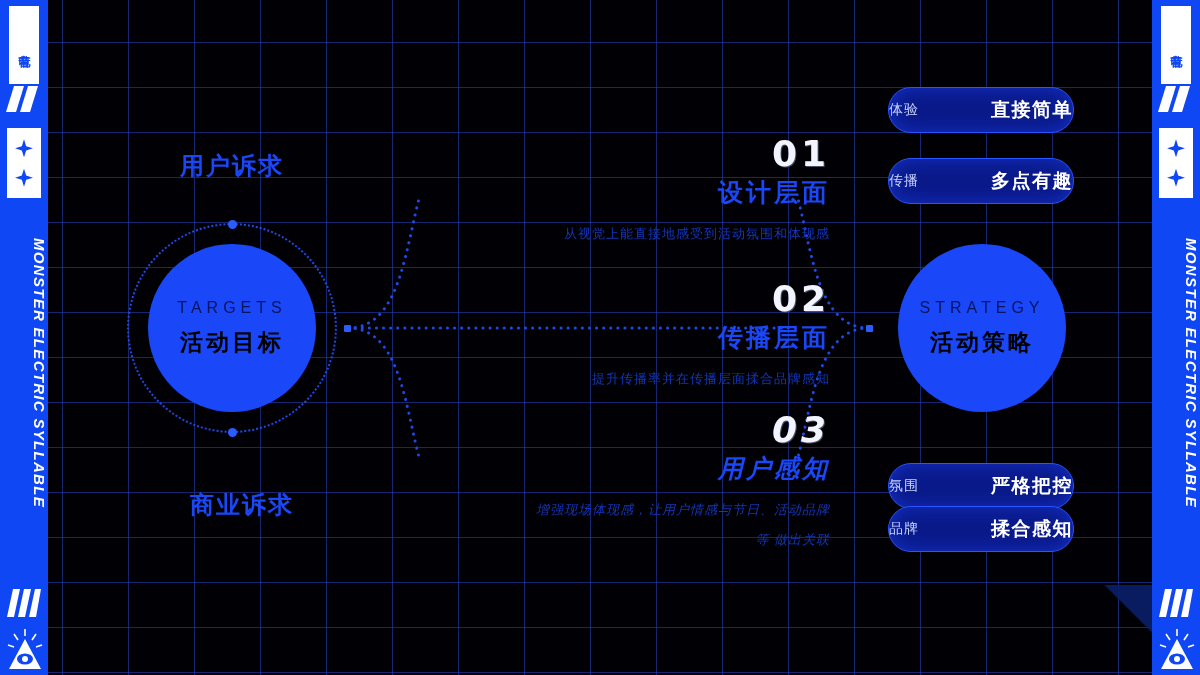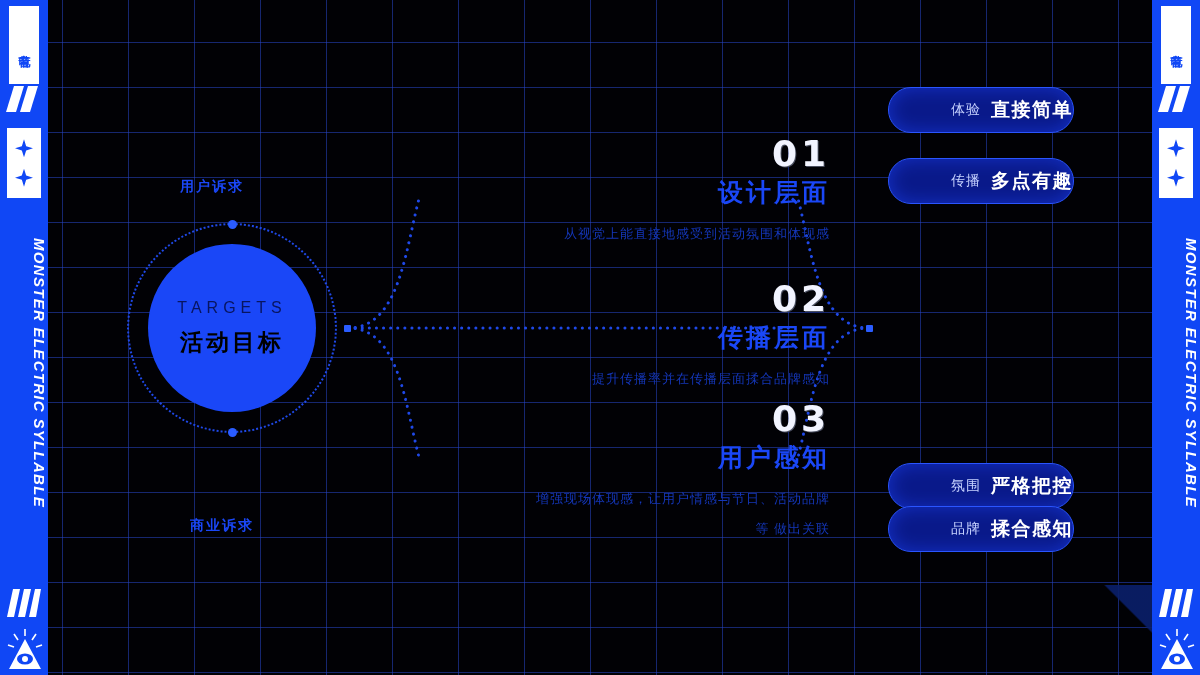--- a/index.html
+++ b/index.html
@@ -106,45 +106,45 @@
     position:absolute; left:127px; top:223px; width:210px; height:210px;
     border:2px dotted #1f49e8; border-radius:50%;
   }
   .ring-dot {
     position:absolute; width:9px; height:9px; border-radius:50%; background:#2a5cff;
   }
   #ring-dot-top { left:228px; top:220px; }
   #ring-dot-bottom { left:228px; top:428px; }
   
   .side-caption {
-    position:absolute; color:#1a47f7; font-size:14px; font-weight:bold; letter-spacing:2px;margin-top:28px;
+    position:absolute; color:#1a47f7; font-size:24px; font-weight:bold; letter-spacing:2px;
   }
   #caption-user  { left:180px; top:150px; }
   #caption-biz   { left:190px; top:489px; }
   
   .center-item { position:absolute; width:440px; left:390px; text-align:right; }
   #item-01 { top:133px; }
   #item-02 { top:278px; }
-  #item-03 { top:398px; }
+  #item-03 { top:409px;font-style:italic; }
   .item-num {
     font-size:36px; font-weight:bold; color:#f2f4ff; letter-spacing:4px;
     font-family:"DejaVu Sans","Liberation Sans",sans-serif;
     text-shadow:1px 1px 0 #4a4f60;
   }
   .item-title {
     font-size:25px; font-weight:bold; color:#1a47f7; letter-spacing:3px; margin-top:2px;
   }
   .item-desc {
     font-size:13px; color:#1436b8; letter-spacing:1px; margin-top:10px; line-height:30px;
   }
   
   .pill {
     position:absolute; width:186px; height:46px; border-radius:23px;
     background:#0a1a8a; border:1px solid #2a55ff;
-    display:flex; align-items:center; justify-content:flex-end; gap:10px;
+    display:flex; align-items:center; justify-content:space-between; gap:10px;
     box-shadow:inset 0 0 18px rgba(30,70,255,.5);
   }
   .pill .lab { font-size:14px; color:#c6d2ff; letter-spacing:1px; }
   .pill .val { font-size:19px; color:#fff; font-weight:bold; letter-spacing:1.5px; }
   #pill-0 { left:888px; top:87px; }
   #pill-1 { left:888px; top:158px; }
   #pill-2 { left:888px; top:463px; }
   #pill-3 { left:888px; top:506px; }
   
   #connectors { position:absolute; left:0; top:0; width:1200px; height:675px; }
@@ -243,20 +243,24 @@
 
   <div class="dot-ring"></div>
   <div class="ring-dot" id="ring-dot-top"></div>
   <div class="ring-dot" id="ring-dot-bottom"></div>
 
   <div class="circle" id="circle-left">
     <div class="en">TARGETS</div>
     <div class="cn">活动目标</div>
   </div>
 
+  <div class="circle" id="circle-right">
+    <div class="en">STRATEGY</div>
+    <div class="cn">活动策略</div>
+  </div>
 
   <div class="side-caption" id="caption-user">用户诉求</div>
   <div class="side-caption" id="caption-biz">商业诉求</div>
 
   <div class="center-item" id="item-01">
     <div class="item-num">01</div>
     <div class="item-title">设计层面</div>
     <div class="item-desc">从视觉上能直接地感受到活动氛围和体现感</div>
   </div>
   <div class="center-item" id="item-02">

